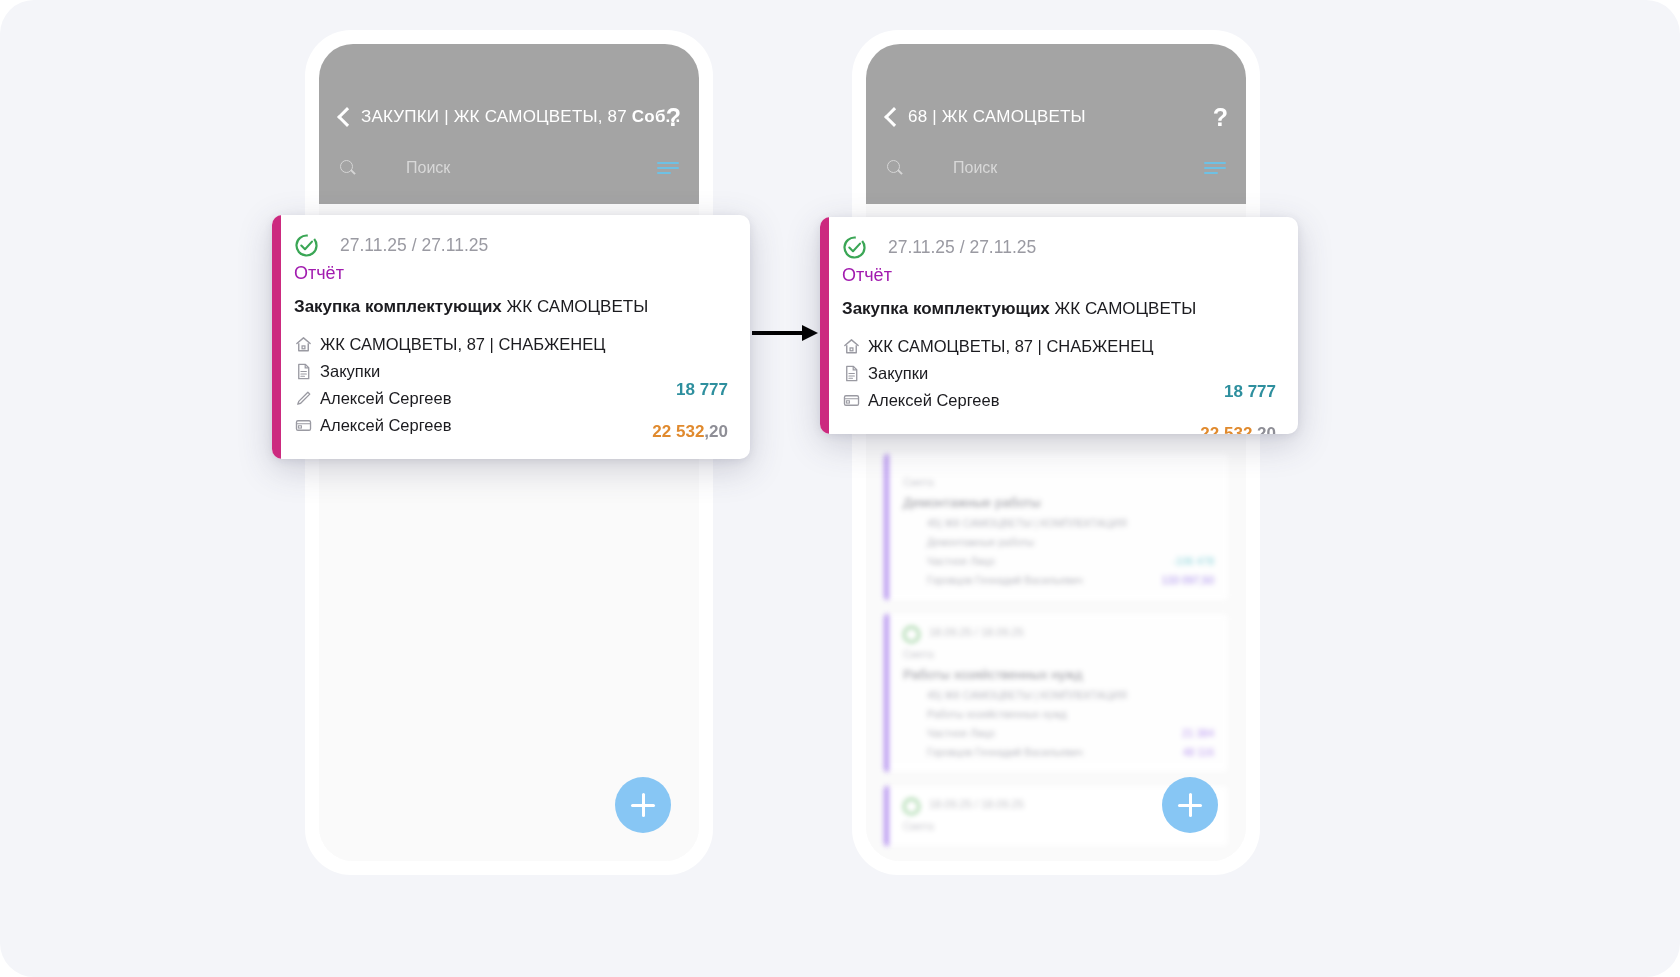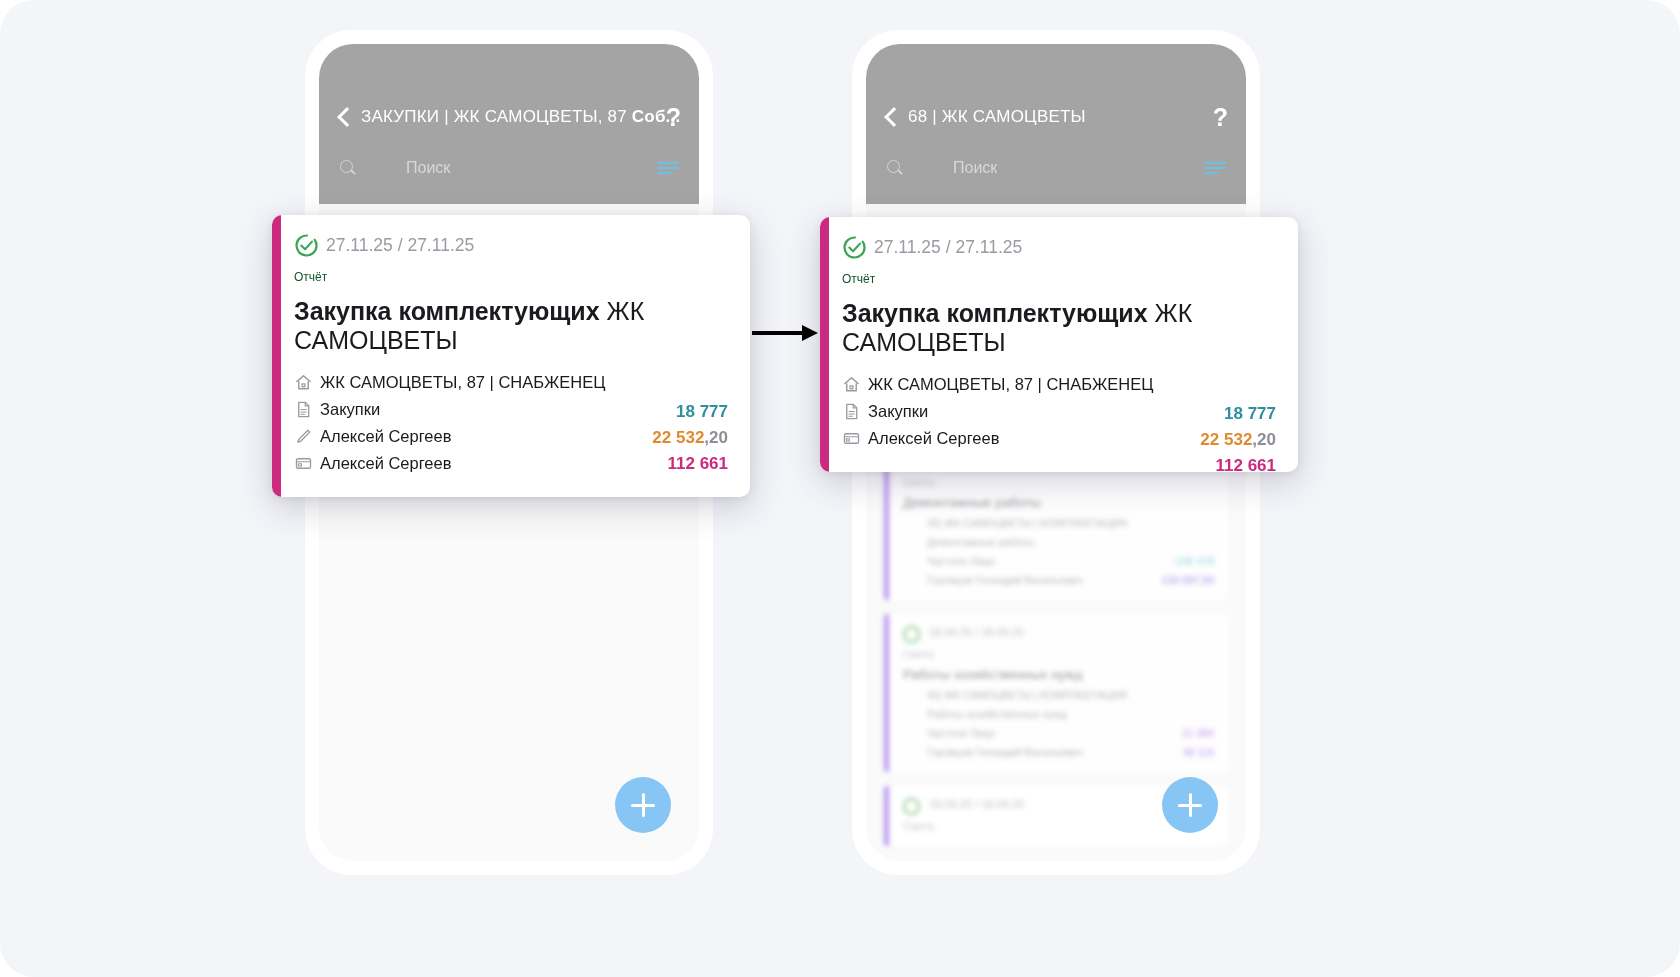--- a/index.html
+++ b/index.html
@@ -147,43 +147,43 @@
     padding: 18px 22px 20px 22px;
     overflow: hidden;
   }
   .hl-card::before {
     content: ""; position: absolute; left: 0; top: 0; bottom: 0;
     width: 9px; background: #cc2a7f;
   }
   .hl-left  { left: 272px;  top: 215px; width: 478px; }
   .hl-right { left: 820px; top: 217px; width: 478px; }
 
-  .hl-head { display: flex; align-items: center; gap: 7px; }
+  .hl-head { display: flex; align-items: center; gap: 21px; }
   .check-circle {
     width: 25px; height: 25px; flex: 0 0 auto; position: relative;
   }
   .check-circle svg { display: block; }
   .hl-date { color: #9a9aa2; font-size: 17.5px; }
-  .hl-kind { color: #14532d; font-size: 12px; margin-top: 12px; }
-  .hl-title { font-size: 25px; color: #1b1b1f; margin-top: 13px; }
+  .hl-kind { color: #a21caf; font-size: 18px; margin-top: 5px; }
+  .hl-title { font-size: 17px; color: #1b1b1f; margin-top: 13px; }
   .hl-title .bold { font-weight: 700; }
   .hl-title .norm { font-weight: 400; }
 
   .hl-rows { margin-top: 14px; position: relative; }
   .hl-row {
     display: flex; align-items: center;
     min-height: 26px; margin-bottom: 1px;
   }
   .hl-ico { width: 26px; flex: 0 0 auto; display: flex; align-items: center; }
   .hl-text { font-size: 16.5px; color: #1b1b1f; }
   .amounts {
     position: absolute; right: 0; top: 30px;
     text-align: right;
   }
-  .amt { font-size: 17px; font-weight: 700; line-height: 1.52; white-space: nowrap; }
+  .amt { font-size: 17px; font-weight: 700; line-height: 1.52; white-space: nowrap; margin-top: 16px; }
   .amt .frac { font-weight: 700; }
 
   
   .arrow { position: absolute; left: 752px; top: 325px; width: 68px; height: 16px; }
   .arrow .shaft { position: absolute; left: 0; top: 6px; width: 52px; height: 4px; background: #000; }
   .arrow .head {
     position: absolute; left: 50px; top: 0;
     width: 0; height: 0;
     border-top: 8px solid transparent;
     border-bottom: 8px solid transparent;

